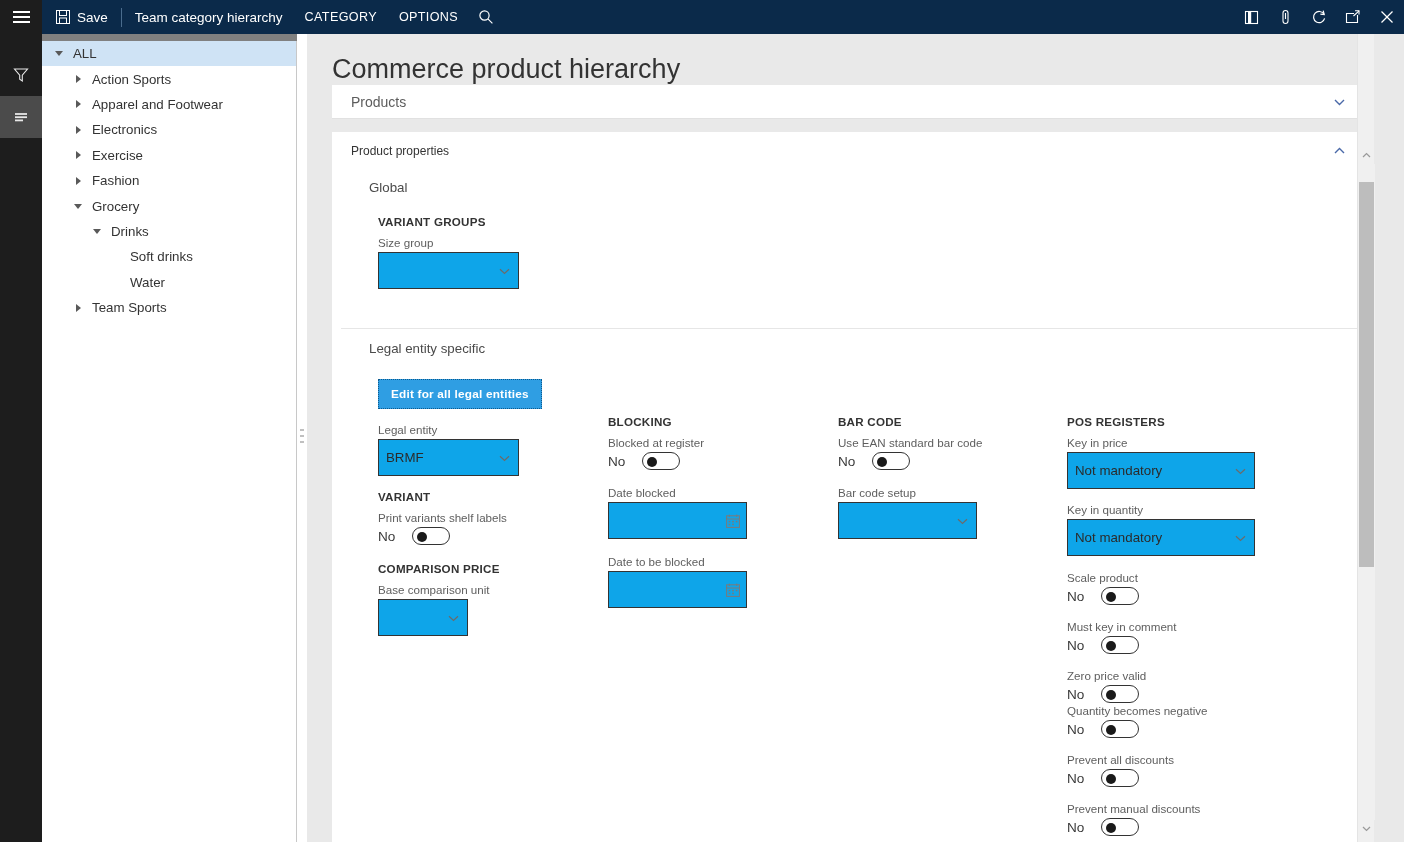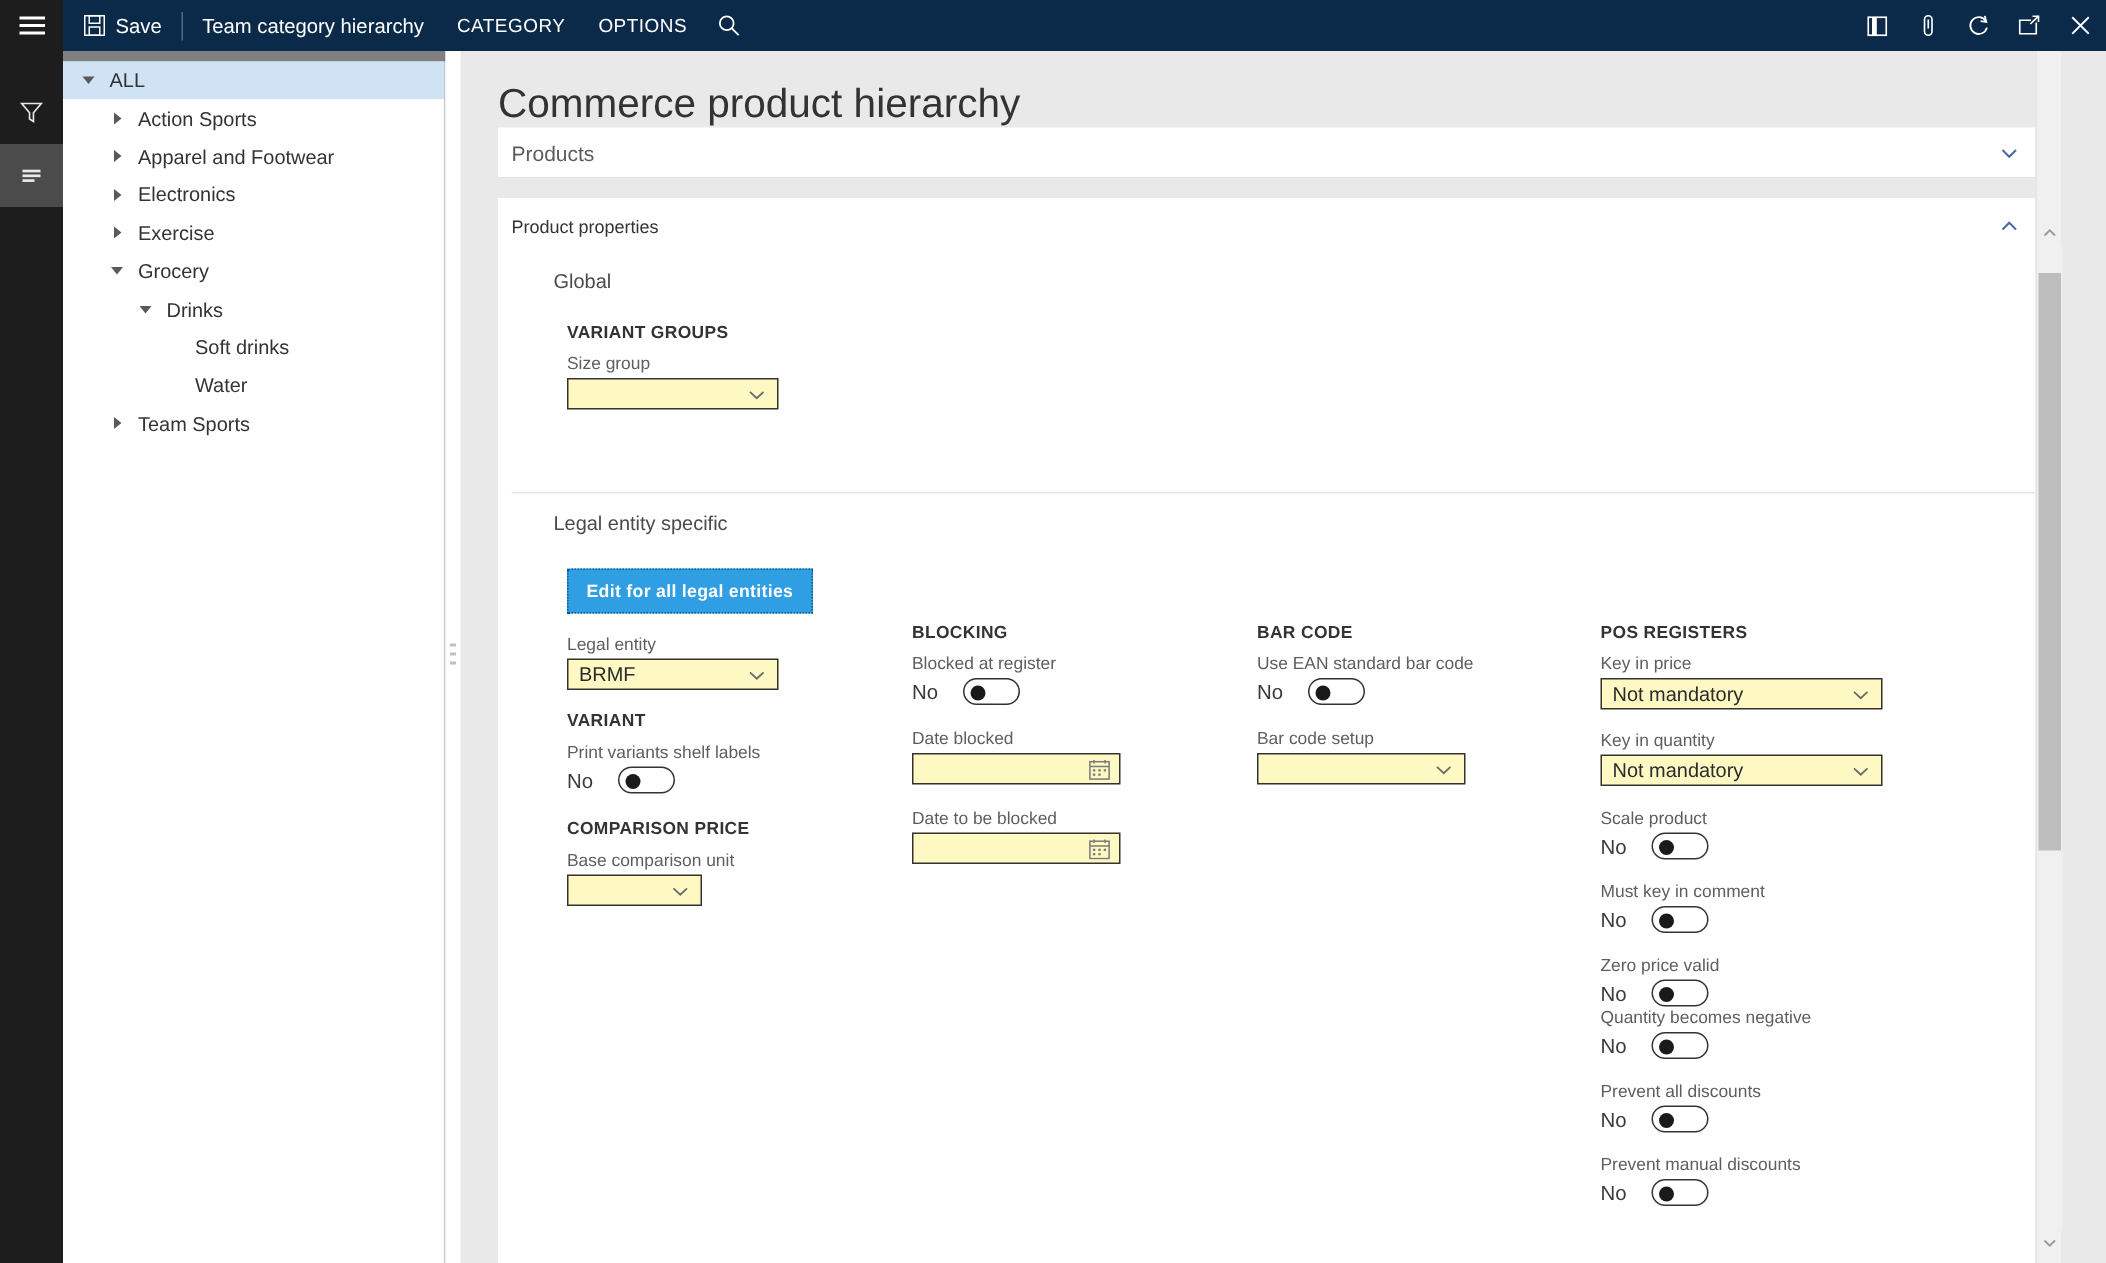--- a/index.html
+++ b/index.html
@@ -97,21 +97,21 @@
     position:absolute; left:25px; top:20px;
     font-size:27px; color:#333; font-weight:300; white-space:nowrap;
   }
 
   .fastbar {
     position:absolute; left:25px; width:1030px; background:#ffffff;
     border-bottom:1px solid #e1e1e1;
     display:flex; align-items:center; cursor:pointer;
   }
   #products-bar { top:51px; height:34px; }
-  .fastbar-title { font-size:14px; color:#5c5c5c; padding-left:9px; }
+  .fastbar-title { font-size:14px; color:#5c5c5c; padding-left:19px; }
   .chev {
     position:absolute; right:16px; top:50%; transform:translateY(-50%);
     width:13px; height:13px;
   }
 
   .section {
     position:absolute; left:25px; top:98px; width:1030px; height:712px;
     background:#ffffff;
   }
   .section-head {
@@ -130,21 +130,21 @@
   }
 
   
   .fgroup { position:absolute; }
   .fhead {
     font-size:11.6px; font-weight:bold; color:#333; letter-spacing:.25px;
     white-space:nowrap; margin-bottom:8px;
   }
   .flabel { font-size:11.6px; color:#5e5e5e; white-space:nowrap; margin-bottom:3px; }
   .fbox {
-    height:21px; border:1px solid #333; background:#fef9c3; position:relative;
+    height:37px; border:1px solid #333; background:#0ea5e9; position:relative;
     display:flex; align-items:center; cursor:pointer;
   }
   .fbox .val { font-size:13.3px; color:#2b2b2b; padding-left:7px; }
   .fbox .dd {
     position:absolute; right:7px; top:50%; transform:translateY(-50%);
     width:13px; height:13px;
   }
   .fbox .cal {
     position:absolute; right:6px; top:50%; transform:translateY(-50%);
   }
@@ -296,20 +296,26 @@
           <span class="tw">
             <span class="tw-r"></span>
           </span>
           <span class="tree-label">Electronics</span>
         </div>
         <div class="tree-row" style="padding-left: 29px;">
           <span class="tw">
             <span class="tw-r"></span>
           </span>
           <span class="tree-label">Exercise</span>
+        </div>
+        <div class="tree-row" style="padding-left: 29px;">
+          <span class="tw">
+            <span class="tw-r"></span>
+          </span>
+          <span class="tree-label">Fashion</span>
         </div>
         <div class="tree-row" style="padding-left: 29px;">
           <span class="tw">
             <span class="tw-d"></span>
           </span>
           <span class="tree-label">Grocery</span>
         </div>
         <div class="tree-row" style="padding-left: 48px;">
           <span class="tw">
             <span class="tw-d"></span>

